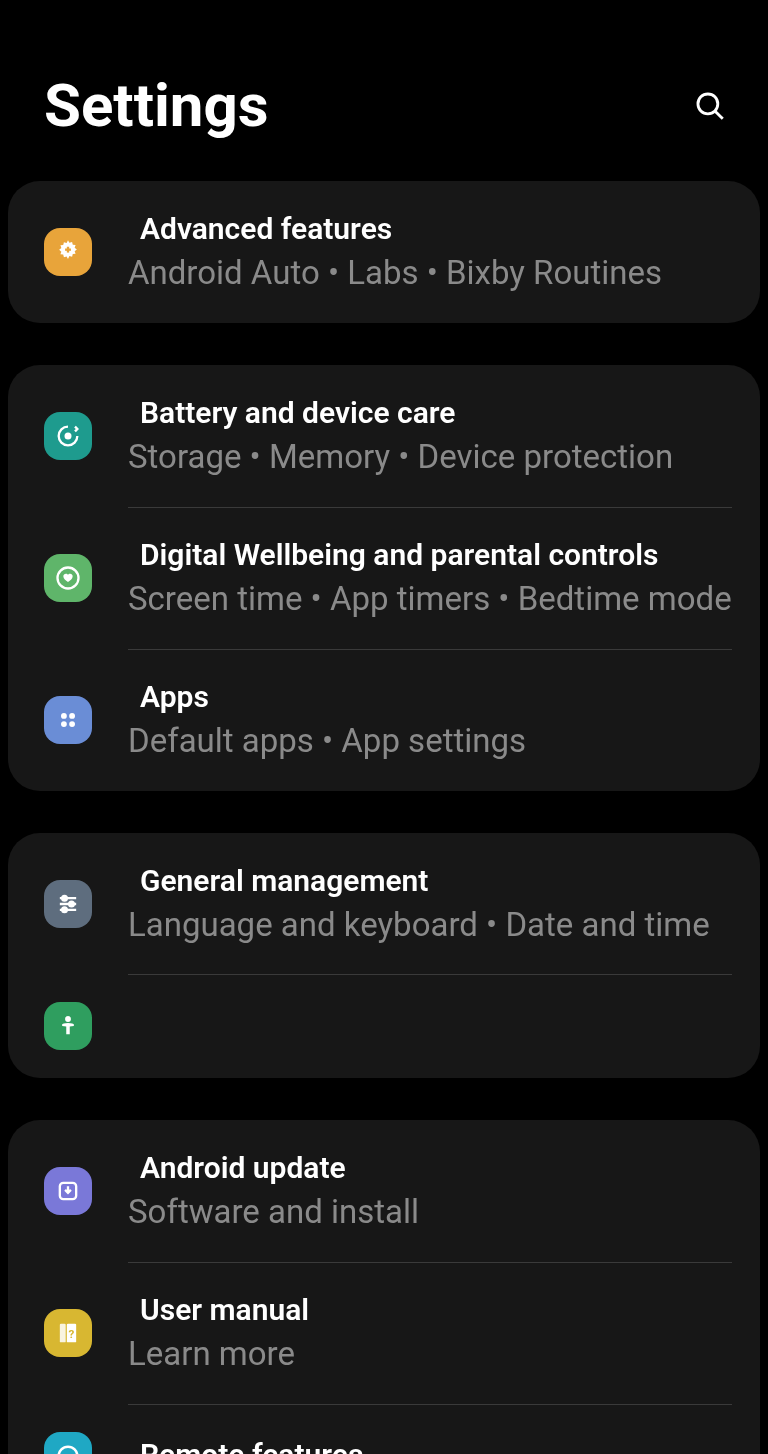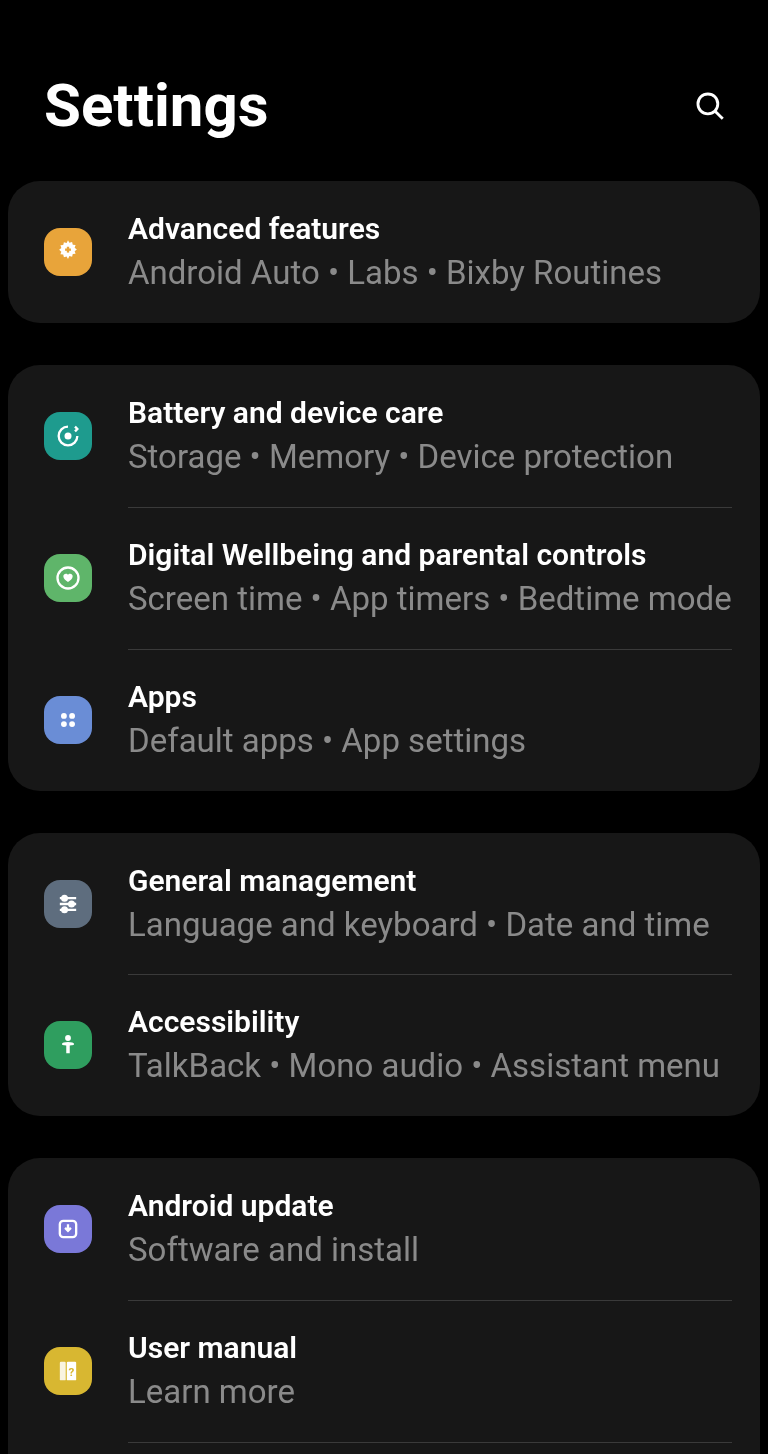--- a/index.html
+++ b/index.html
@@ -62,20 +62,21 @@
   .text-wrap {
     flex: 1;
     min-width: 0;
   }
   .item-title {
     font-size: 30px;
     font-weight: 600;
     color: #fff;
     line-height: 1.3;
     margin-bottom: 4px;
+    margin-left: 12px;
   }
   .item-sub {
     font-size: 33px;
     color: #8a8a8a;
     line-height: 1.3;
     white-space: nowrap;
     overflow: hidden;
     text-overflow: ellipsis;
   }
 </style>
@@ -166,24 +167,20 @@
           <div class="item-sub">Language and keyboard  •  Date and time</div>
         </div>
       </div>
       <div class="item">
         <div class="icon-wrap" style="background: rgb(47, 158, 95);">
           <svg width="28" height="28" viewBox="0 0 24 24" fill="#fff">
             <circle cx="12" cy="6" r="2.5"></circle>
             <path d="M12 9.5c-3 0-5 1-5 1v1.5l3.5.5v6.5h3v-6.5l3.5-.5V10.5s-2-1-5-1z"></path>
           </svg>
         </div>
-        <div class="text-wrap">
-          <div class="item-title">Accessibility</div>
-          <div class="item-sub">TalkBack  •  Mono audio  •  Assistant menu</div>
-        </div>
       </div>
     </div>
     <div class="group">
       <div class="item">
         <div class="icon-wrap" style="background: rgb(122, 120, 216);">
           <svg width="28" height="28" viewBox="0 0 24 24" fill="none" stroke="#fff" stroke-width="2">
             <rect x="5" y="5" width="14" height="14" rx="3"></rect>
             <path d="M12 8v5m-2.5-2L12 13.5 14.5 11"></path>
           </svg>
         </div>

